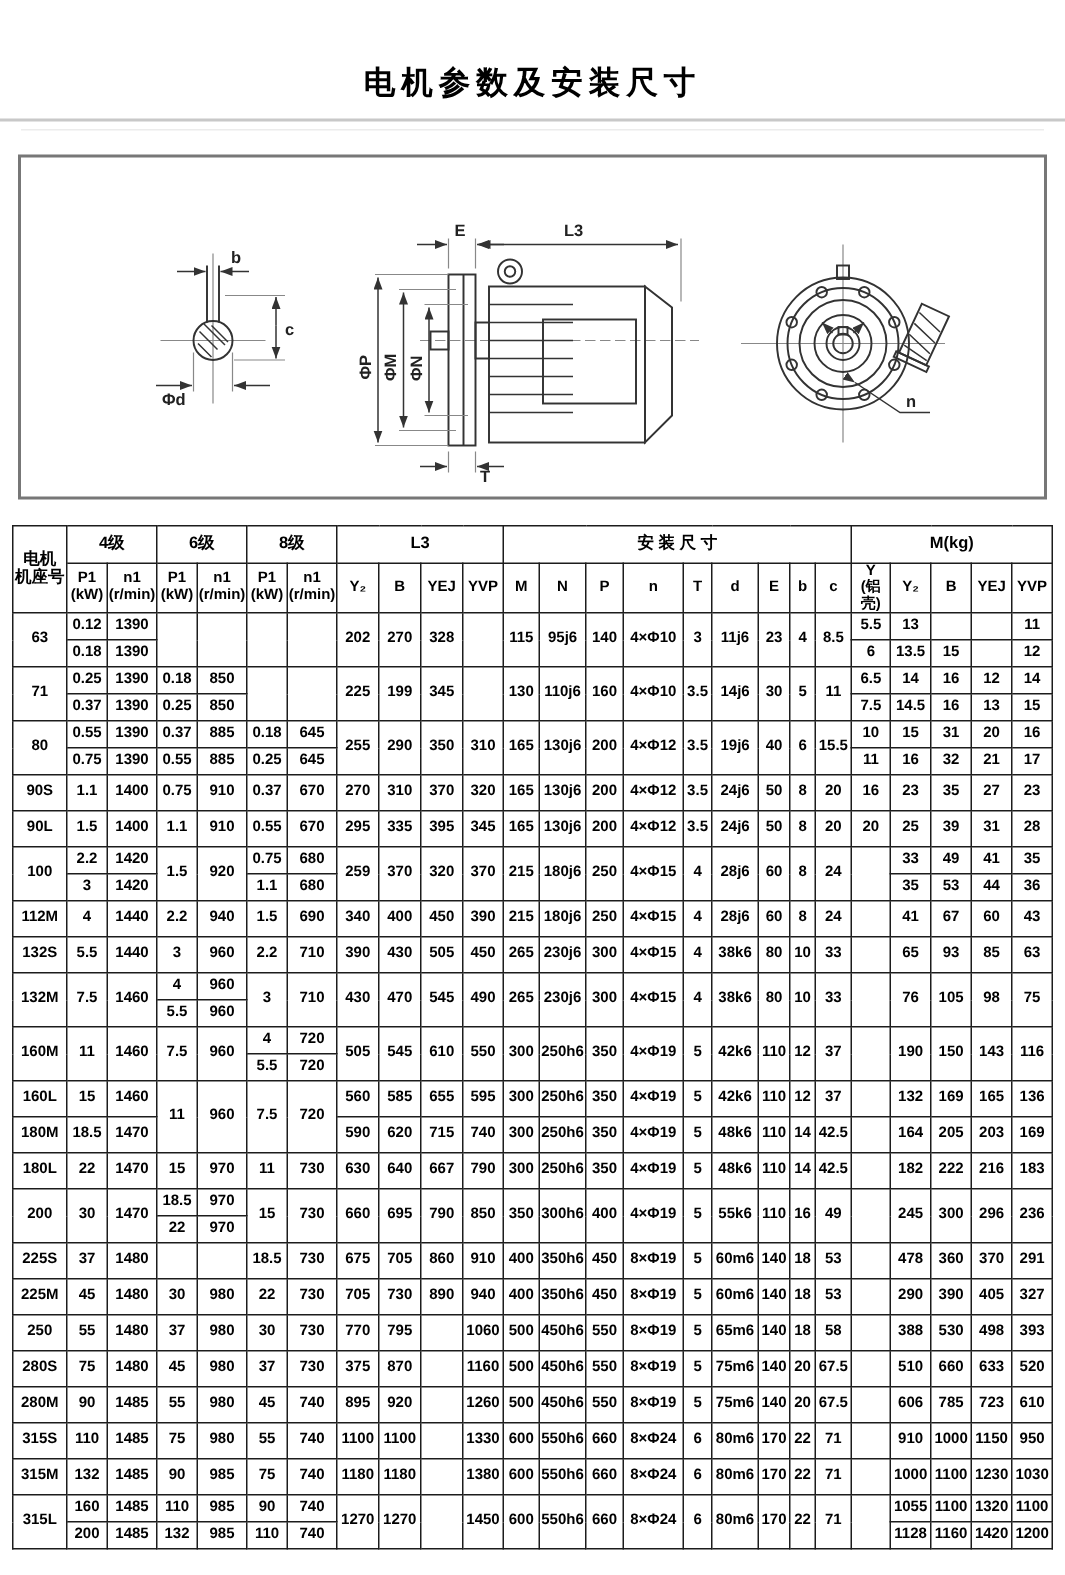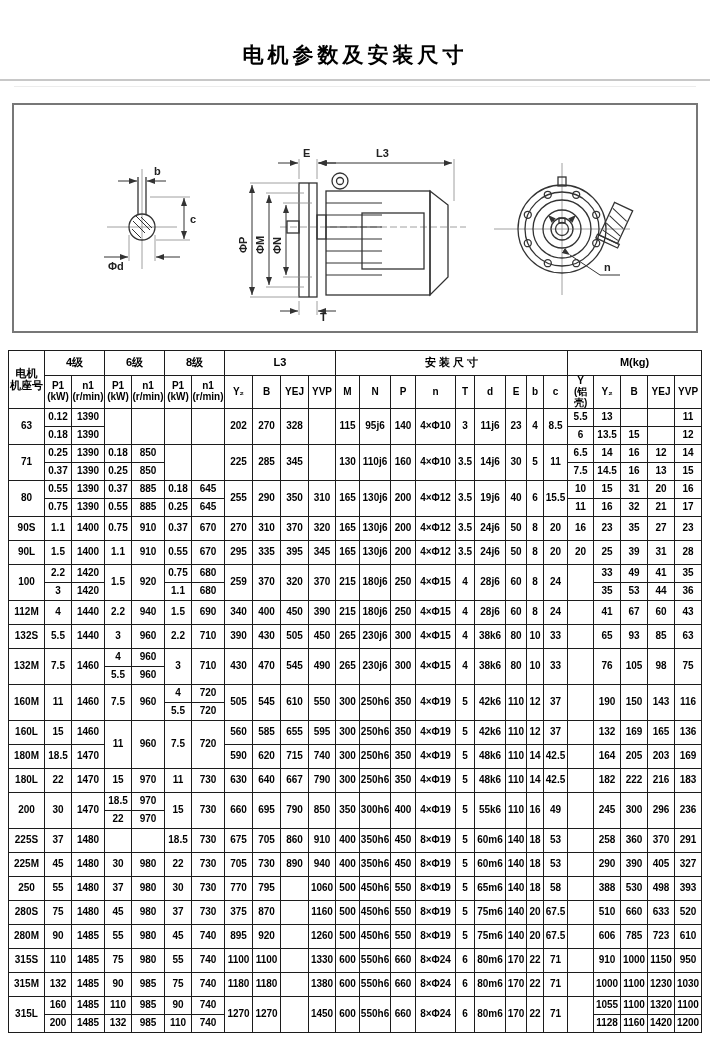--- a/index.html
+++ b/index.html
@@ -257,21 +257,21 @@
         </tr>
         <tr class="s">
           <td rowspan="2">71</td>
           <td>0.25</td>
           <td>1390</td>
           <td>0.18</td>
           <td>850</td>
           <td rowspan="2"></td>
           <td rowspan="2"></td>
           <td rowspan="2">225</td>
-          <td rowspan="2">285</td>
+          <td rowspan="2">199</td>
           <td rowspan="2">345</td>
           <td rowspan="2"></td>
           <td rowspan="2">130</td>
           <td rowspan="2">110j6</td>
           <td rowspan="2">160</td>
           <td rowspan="2">4×Φ10</td>
           <td rowspan="2">3.5</td>
           <td rowspan="2">14j6</td>
           <td rowspan="2">30</td>
           <td rowspan="2">5</td>
@@ -663,21 +663,21 @@
           <td>400</td>
           <td>350h6</td>
           <td>450</td>
           <td>8×Φ19</td>
           <td>5</td>
           <td>60m6</td>
           <td>140</td>
           <td>18</td>
           <td>53</td>
           <td></td>
-          <td>258</td>
+          <td>478</td>
           <td>360</td>
           <td>370</td>
           <td>291</td>
         </tr>
         <tr class="t">
           <td>225M</td>
           <td>45</td>
           <td>1480</td>
           <td>30</td>
           <td>980</td>

